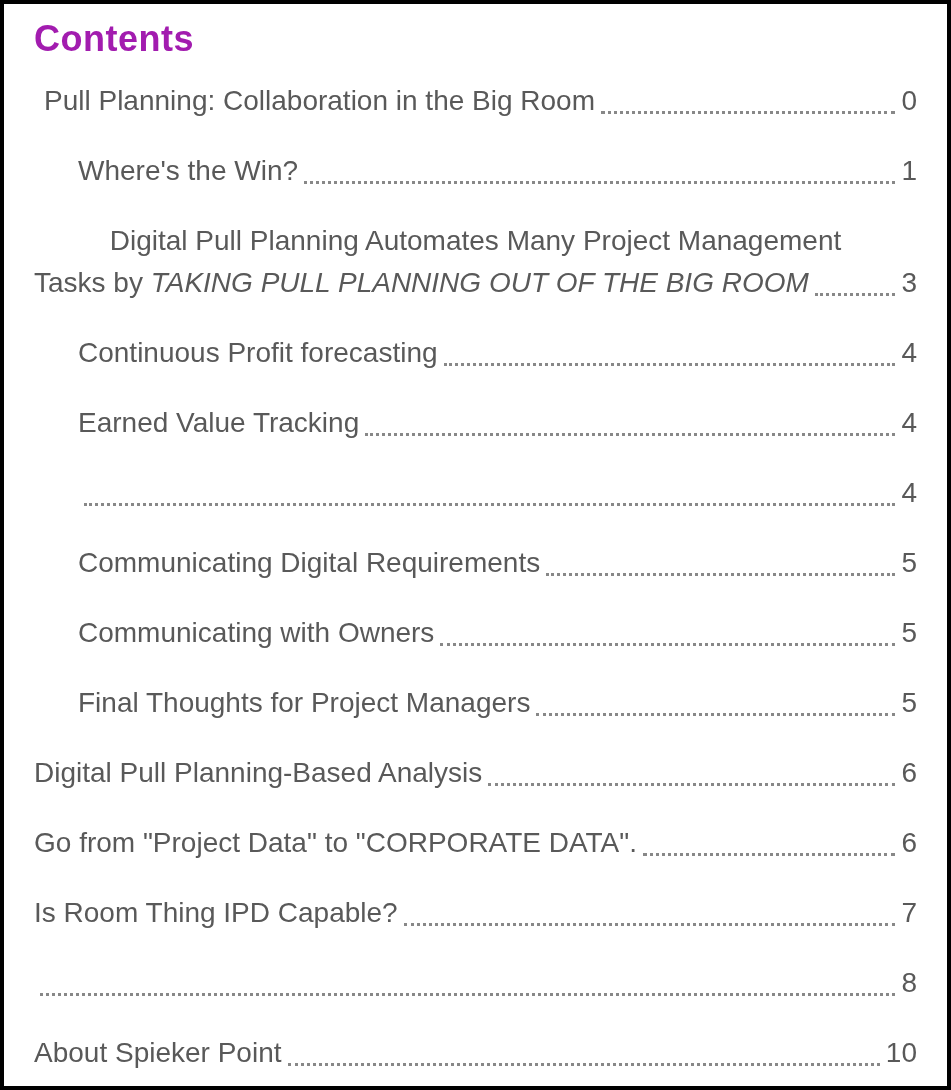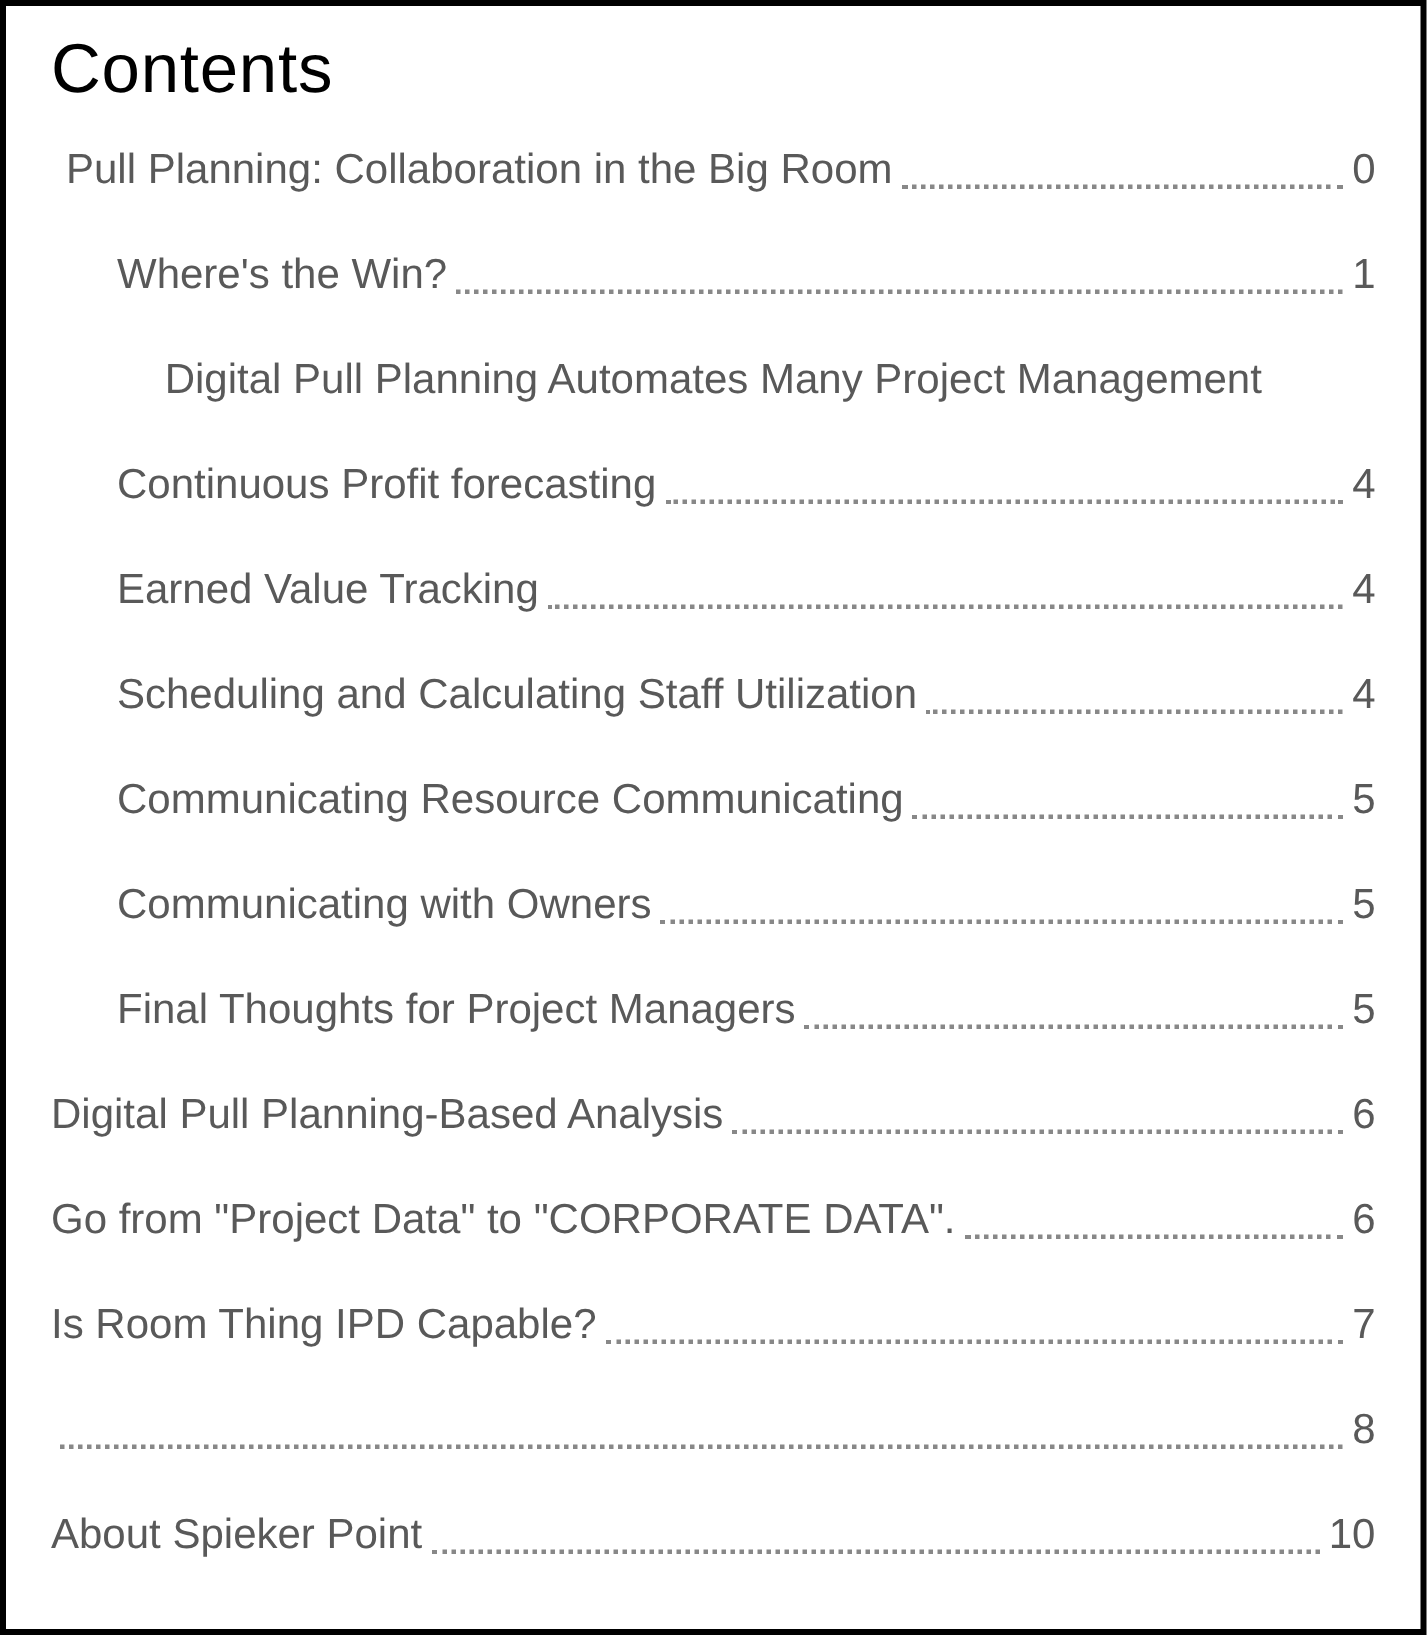--- a/index.html
+++ b/index.html
@@ -11,23 +11,23 @@
     width: 951px;
     height: 1090px;
     box-sizing: border-box;
     border: 4px solid #000;
     padding: 14px 30px 30px 30px;
     font-family: "Helvetica Neue", Helvetica, Arial, sans-serif;
     font-weight: 300;
     color: #555;
   }
   .heading {
-    font-size: 46px;
-    font-weight: 400;
-    color: #000000;
+    font-size: 36px;
+    font-weight: 700;
+    color: #a21caf;
     margin: 0 0 14px 0;
     letter-spacing: 0.5px;
   }
   .toc {
     font-size: 28px;
     line-height: 1.5;
     color: #595959;
   }
   .toc-row {
     display: flex;
@@ -84,39 +84,45 @@
   </div>
 
   <div class="toc-row level2">
     <span class="label">Where's the Win?</span>
     <span class="leader"></span>
     <span class="page">1</span>
   </div>
 
   <div class="toc-block">
     <span class="wrap-text">Digital Pull Planning Automates Many Project Management</span>
+    <div class="toc-row">
+      <span class="label">
+        <span>Tasks by </span><span class="italic">TAKING PULL PLANNING OUT OF THE BIG ROOM</span>
+      </span>
+      <span class="leader" style="min-width:4px;"></span>
+      <span class="page">3</span>
+    </div>
   </div>
 
   <div class="toc-row level2">
     <span class="label">Continuous Profit forecasting</span>
     <span class="leader"></span>
     <span class="page">4</span>
   </div>
   <div class="toc-row level2">
     <span class="label">Earned Value Tracking</span>
     <span class="leader"></span>
     <span class="page">4</span>
   </div>
   <div class="toc-row level2">
-    <span class="label">Scheduling and Calculating Staff Utilization</span>
     <span class="leader"></span>
     <span class="page">4</span>
   </div>
   <div class="toc-row level2">
-    <span class="label">Communicating Resource Communicating</span>
+    <span class="label">Communicating Digital Requirements</span>
     <span class="leader"></span>
     <span class="page">5</span>
   </div>
   <div class="toc-row level2">
     <span class="label">Communicating with Owners</span>
     <span class="leader"></span>
     <span class="page">5</span>
   </div>
   <div class="toc-row level2">
     <span class="label">Final Thoughts for Project Managers</span>

